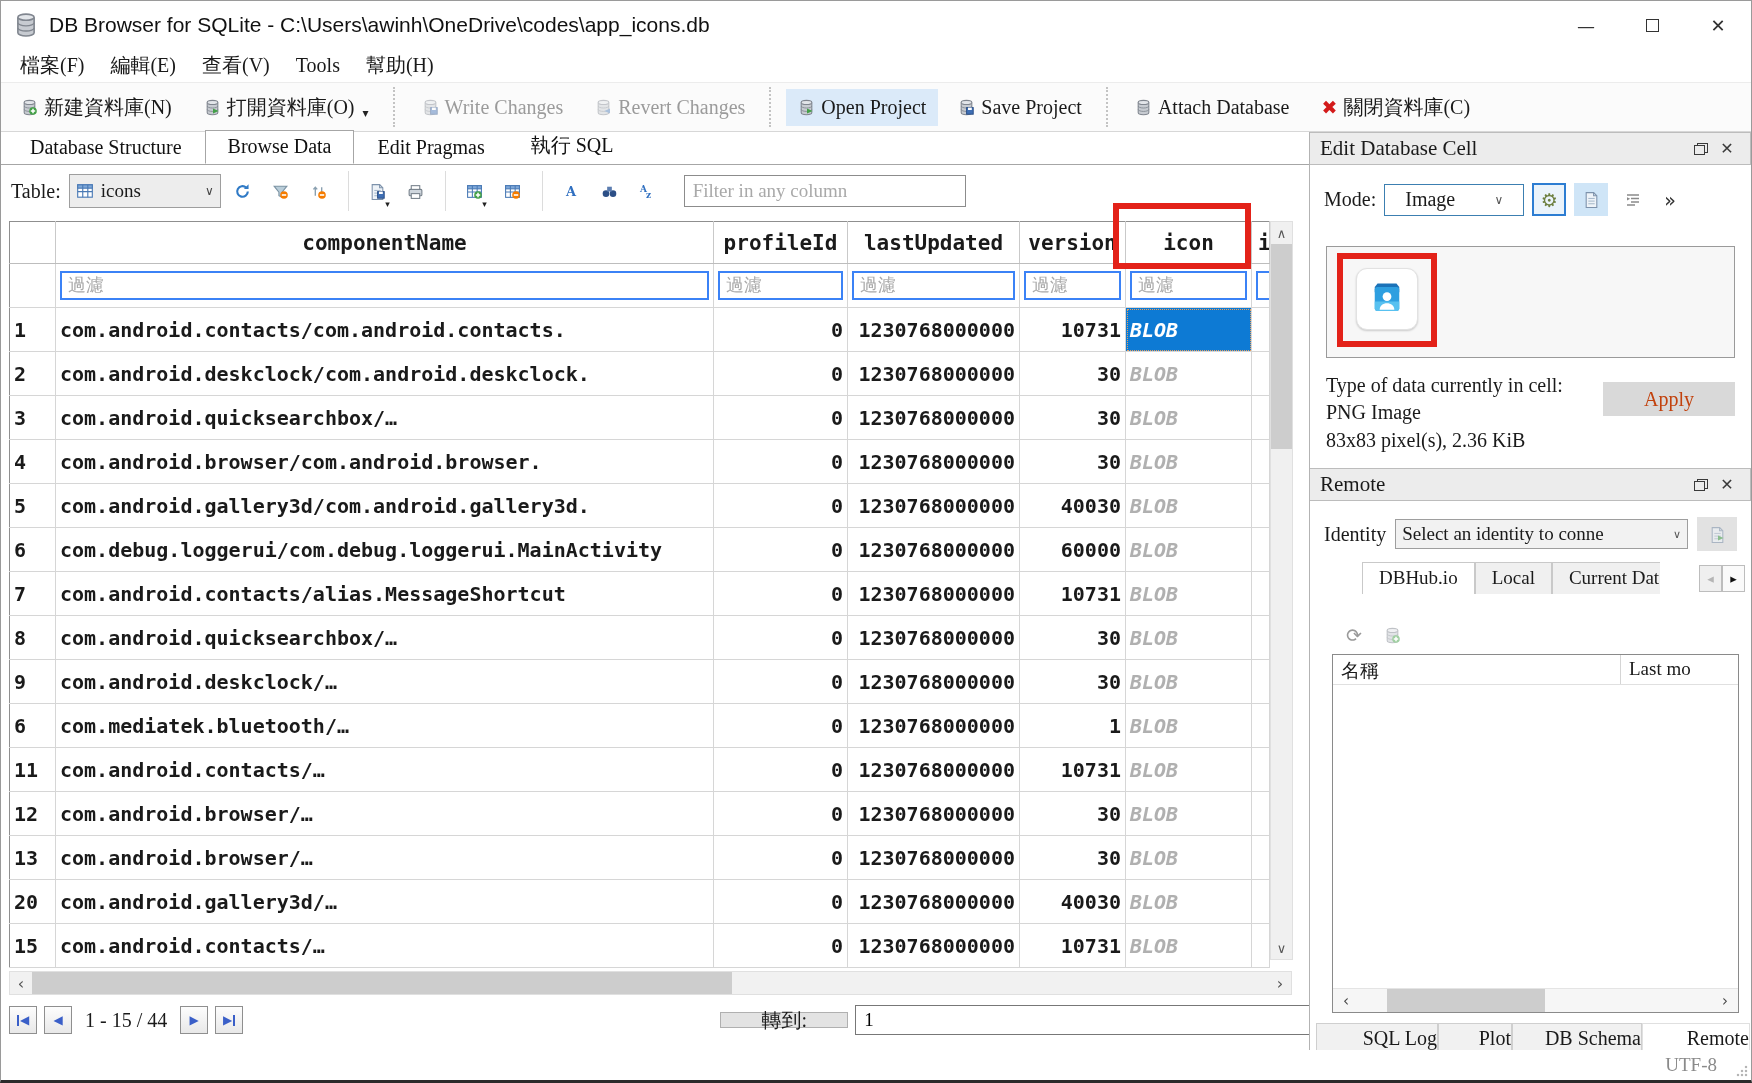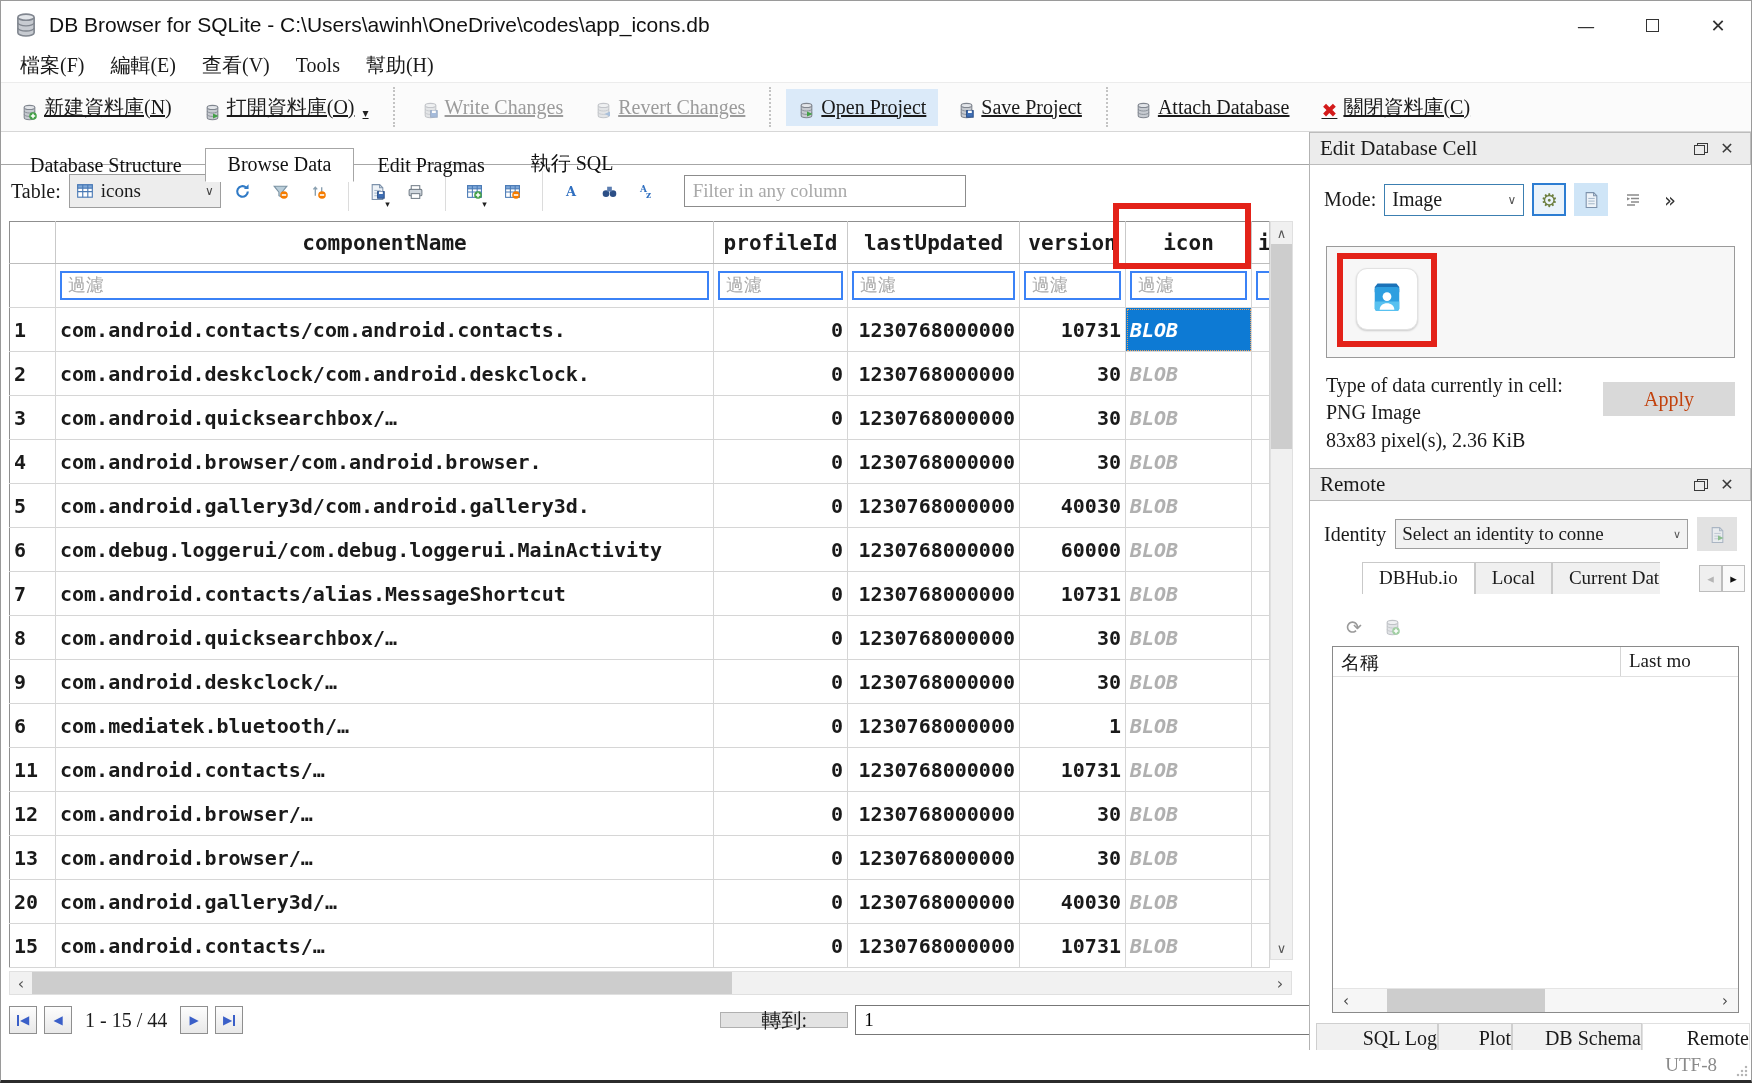--- a/index.html
+++ b/index.html
@@ -19,36 +19,36 @@
     font-family:"DejaVu Sans",sans-serif;cursor:default;}
   .wbtn .maxbox{width:13px;height:13px;border:1.5px solid #333;}
 
   
   .menubar{height:33px;display:flex;align-items:center;gap:0;padding-left:6px;background:#fff;}
   .menuitem{padding:2px 13px;font-size:20px;}
 
   
   .toolbar{height:50px;display:flex;align-items:center;background:#fbfbfb;
     border-top:1px solid #ececec;border-bottom:1px solid #d7d7d7;padding-left:4px;}
-  .tbtn{display:flex;align-items:flex-end;gap:6px;font-size:20px;padding:7px 12px;margin:0 4px;white-space:nowrap;text-decoration:underline;}
+  .tbtn{display:flex;align-items:center;gap:6px;font-size:20px;padding:7px 12px;margin:0 4px;white-space:nowrap;}
   .tbtn.disabled{color:#9b9b9b;}
   .tbtn.disabled svg{opacity:.45;}
   .tbtn.hl{background:#dbeaf9;}
   .tsep{width:5px;align-self:stretch;margin:4px 8px;border-left:2px dotted #c3c3c3;}
   .ddarrow{font-size:12px;color:#222;margin-left:2px;align-self:flex-end;}
   .redx{color:#d31a1a;font-size:19px;font-weight:bold;font-family:"DejaVu Sans",sans-serif;}
 
   
   .content{position:relative;height:952px;}
   .left{width:1310px;}
 
   
   .tabbar{height:33px;border-bottom:1px solid #a6a6a6;display:flex;align-items:flex-end;padding-left:6px;}
   .mtab{font-size:20px;padding:4px 22px 5px;border:1px solid transparent;border-bottom:none;
-    background:transparent;color:#111;position:relative;top:18px;}
+    background:transparent;color:#111;position:relative;top:0;}
   .mtab.active{background:#fff;border-color:#a6a6a6;border-bottom:1px solid #fff;}
 
   
   .controls{height:52px;display:flex;align-items:center;gap:6px;padding-left:10px;background:#fff;}
   .ctl-label{font-size:20px;margin-right:2px;}
   .combo{display:flex;align-items:center;gap:7px;background:#ededed;border:1px solid #9e9e9e;
     height:34px;width:152px;padding:0 6px;font-size:19px;}
   .combo .chev{margin-left:auto;font-size:12px;color:#444;font-family:"DejaVu Sans",sans-serif;}
   .icbtn{width:32px;height:34px;display:flex;align-items:center;justify-content:center;position:relative;}
   .icbtn .under{position:absolute;bottom:-1px;right:4px;font-size:9px;color:#222;}
@@ -112,21 +112,21 @@
   .phead .sp{flex:1;}
   .phead .pico{width:26px;display:flex;align-items:center;justify-content:center;color:#3a3a3a;
     font-family:"DejaVu Sans",sans-serif;font-size:16px;height:100%;}
   .float-ic{position:relative;width:14px;height:12px;}
   .float-ic::before{content:"";position:absolute;right:0;top:0;width:9px;height:8px;border:1.5px solid #3a3a3a;background:#ececec;}
   .float-ic::after{content:"";position:absolute;left:0;bottom:0;width:9px;height:8px;border:1.5px solid #3a3a3a;background:#ececec;}
 
   .moderow{display:flex;align-items:center;gap:8px;margin:18px 14px 0;flex:0 0 auto;}
   .moderow .mlabel{font-size:20px;}
   .modecombo{width:140px;height:32px;border:1px solid #3c7fb1;display:flex;align-items:center;
-    padding:0 7px;font-size:20px;}
+    padding:0 20px;font-size:20px;}
   .modecombo .chev{margin-left:auto;font-size:12px;color:#555;font-family:"DejaVu Sans",sans-serif;}
   .pbtn{width:34px;height:33px;display:flex;align-items:center;justify-content:center;}
   .pbtn.bordered{border:2px solid #2d7dd2;background:#eaf3fb;}
   .pbtn.bluebg{background:#cfe5f7;}
   .gear{font-size:19px;color:#6d7f3f;font-family:"DejaVu Sans",sans-serif;}
   .ovf{font-size:19px;color:#333;margin-left:6px;font-family:"DejaVu Sans",sans-serif;}
 
   .preview{margin:30px 16px 0;height:112px;background:#f7f7f7;border:1px solid #9a9a9a;position:relative;flex:0 0 auto;}
   .anno-img{left:10px;top:6px;width:100px;height:94px;}
   .imgtile{position:absolute;left:29px;top:21px;width:62px;height:62px;background:#fff;border-radius:11px;
@@ -139,21 +139,21 @@
   .sizeline{margin:3px 16px 0;font-size:20px;flex:0 0 auto;}
 
   .rhead{margin-top:16px;}
   .idrow{display:flex;align-items:center;gap:9px;margin:16px 14px 0;flex:0 0 auto;}
   .idlabel{font-size:20px;}
   .idcombo{flex:1;height:30px;border:1px solid #9e9e9e;background:#f2f2f2;display:flex;align-items:center;
     padding:0 6px;font-size:19px;overflow:hidden;white-space:nowrap;}
   .idcombo .chev{margin-left:auto;font-size:11px;color:#555;font-family:"DejaVu Sans",sans-serif;}
   .idbtn{width:40px;height:34px;background:#e2e2e2;display:flex;align-items:center;justify-content:center;}
 
-  .rtabs{display:flex;align-items:flex-end;margin:12px 0 8px 24px;height:31px;flex:0 0 auto;position:relative;padding-left:28px;}
+  .rtabs{display:flex;align-items:flex-end;margin:12px 0 16px 24px;height:31px;flex:0 0 auto;position:relative;padding-left:28px;}
   .rtab{font-size:19px;padding:4px 16px 5px;background:#f0f0f0;border:1px solid #c9c9c9;border-bottom:none;
     white-space:nowrap;overflow:hidden;}
   .rtab.active{background:#fff;}
   .rtab.cut{max-width:108px;border-right:none;}
   .tabscroll{position:absolute;right:6px;bottom:2px;display:flex;}
   .tsbtn{width:23px;height:27px;border:1px solid #bdbdbd;background:#efefef;display:flex;align-items:center;
     justify-content:center;font-size:13px;color:#b5b5b5;font-family:"DejaVu Sans",sans-serif;}
   .tsbtn.on{color:#111;background:#fafafa;}
 
   .ricons{display:flex;gap:22px;margin:14px 0 0 36px;flex:0 0 auto;align-items:center;}

